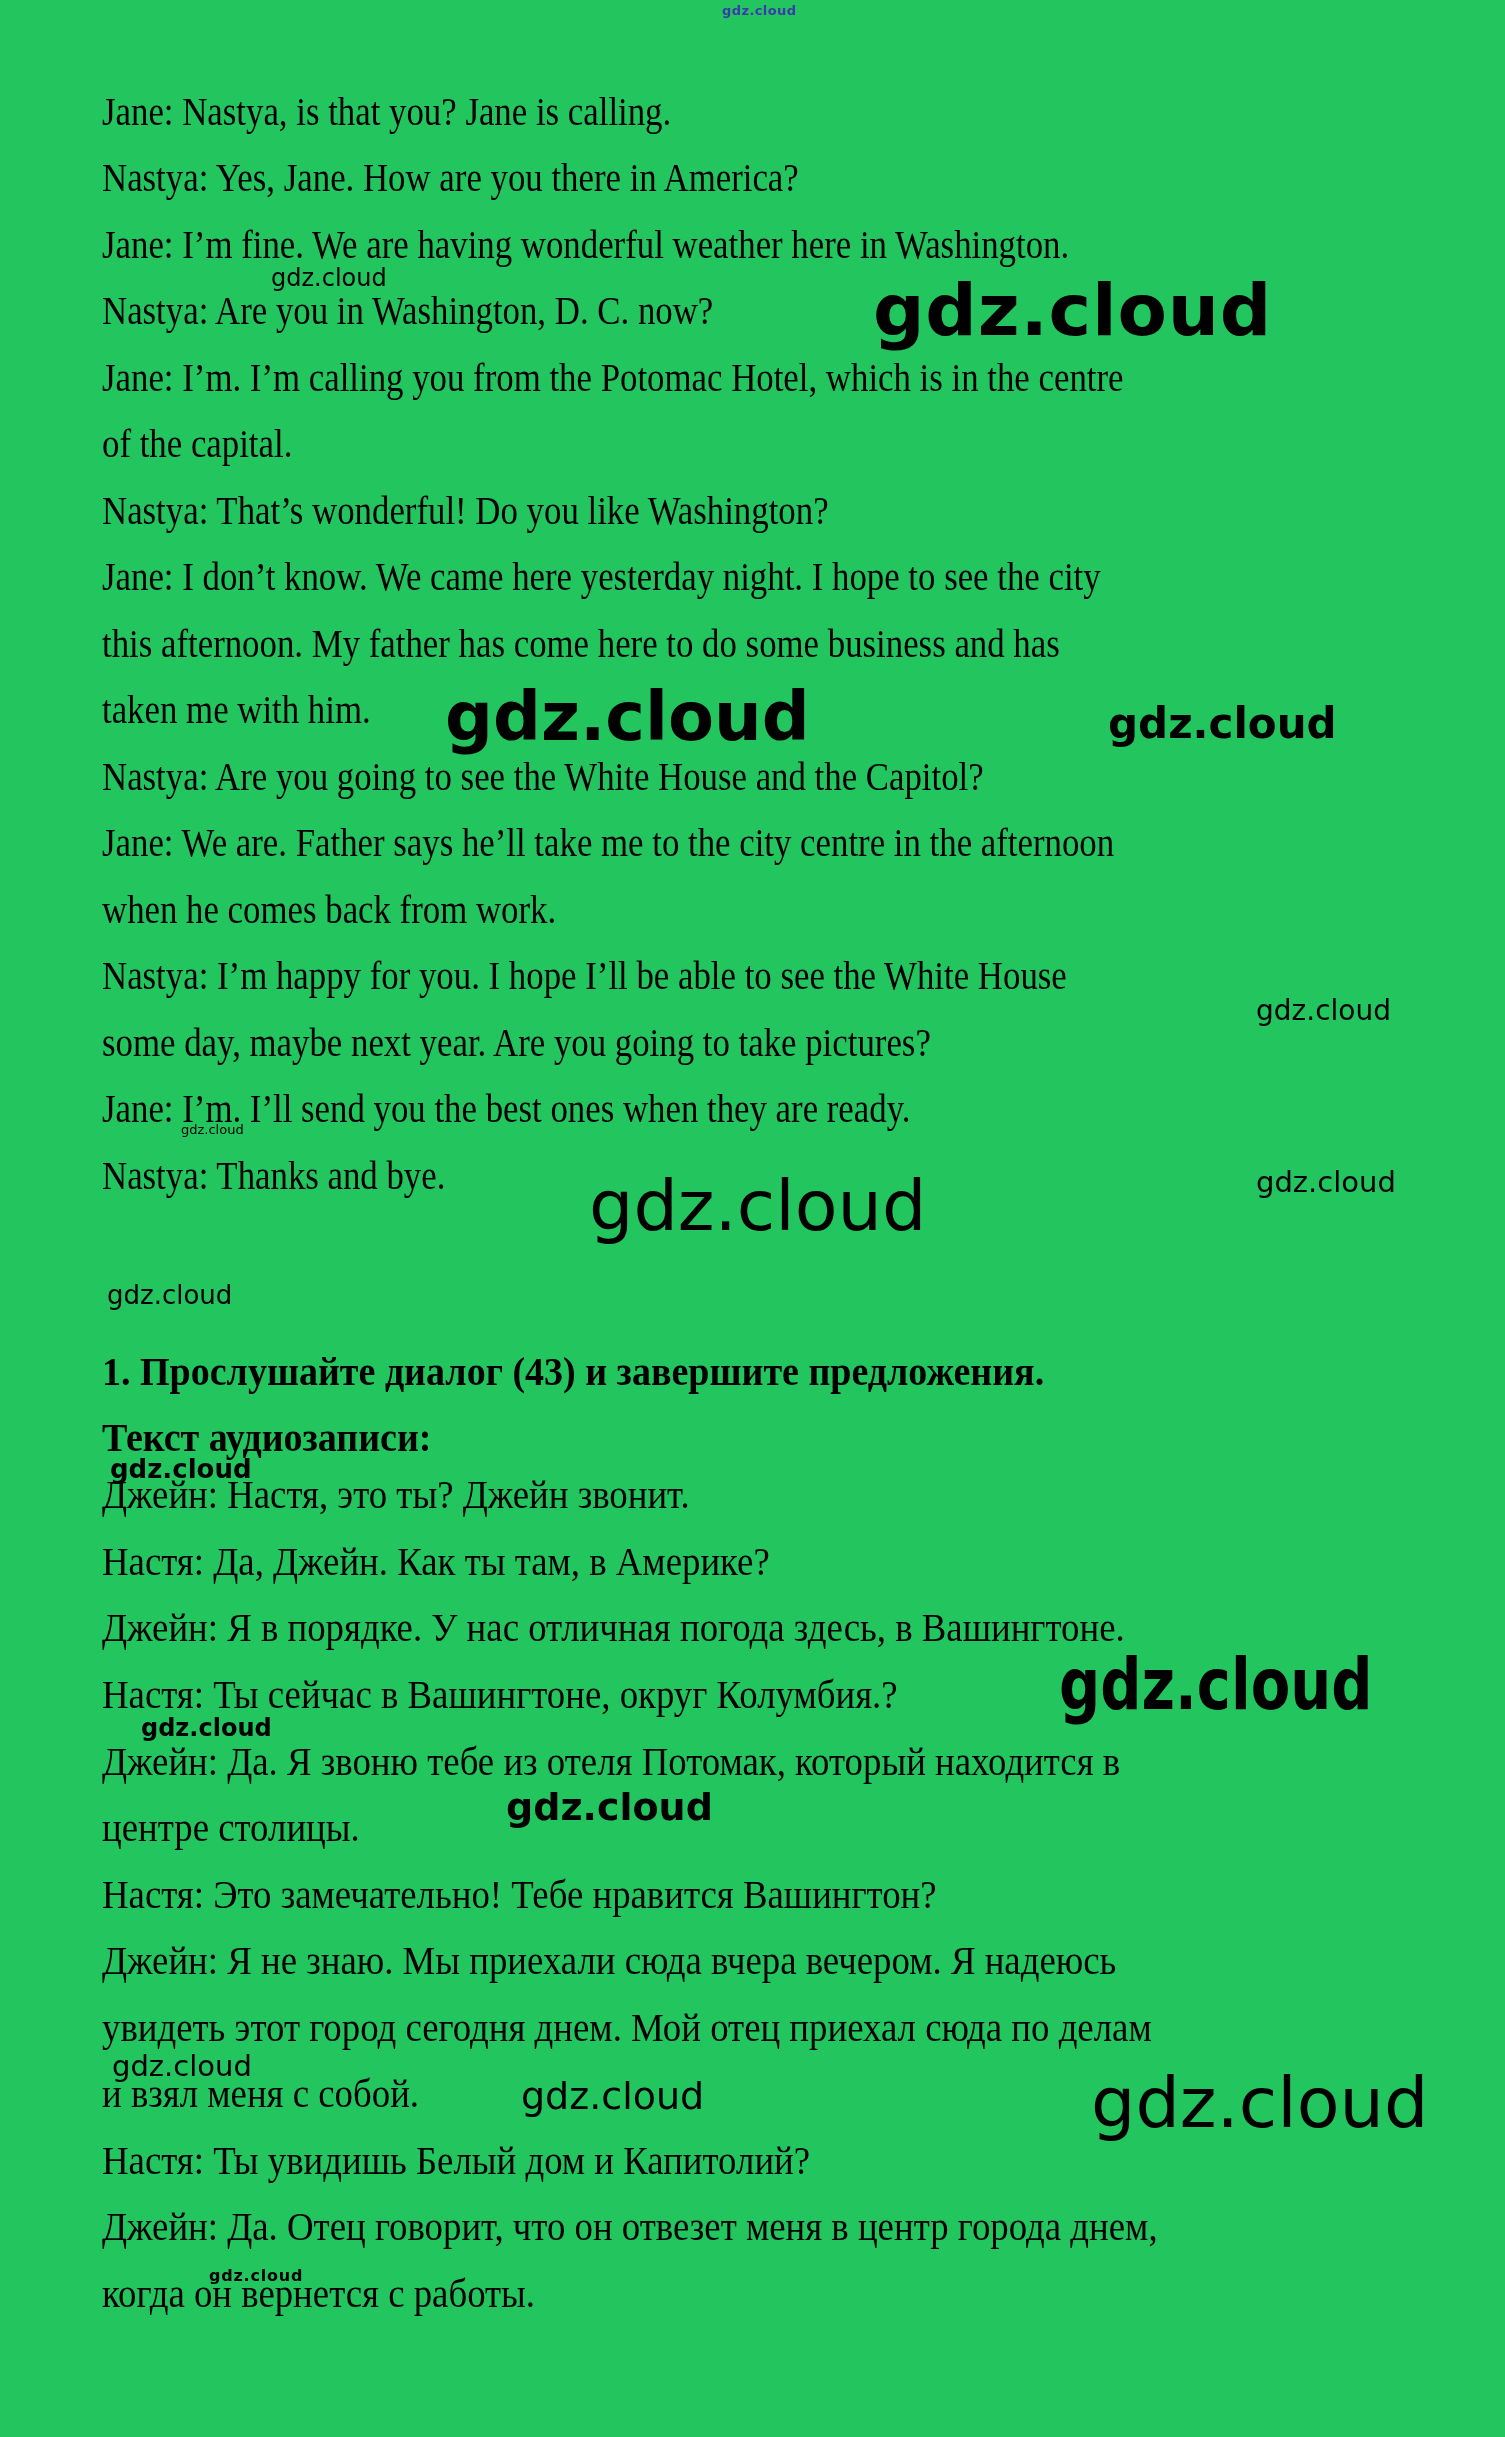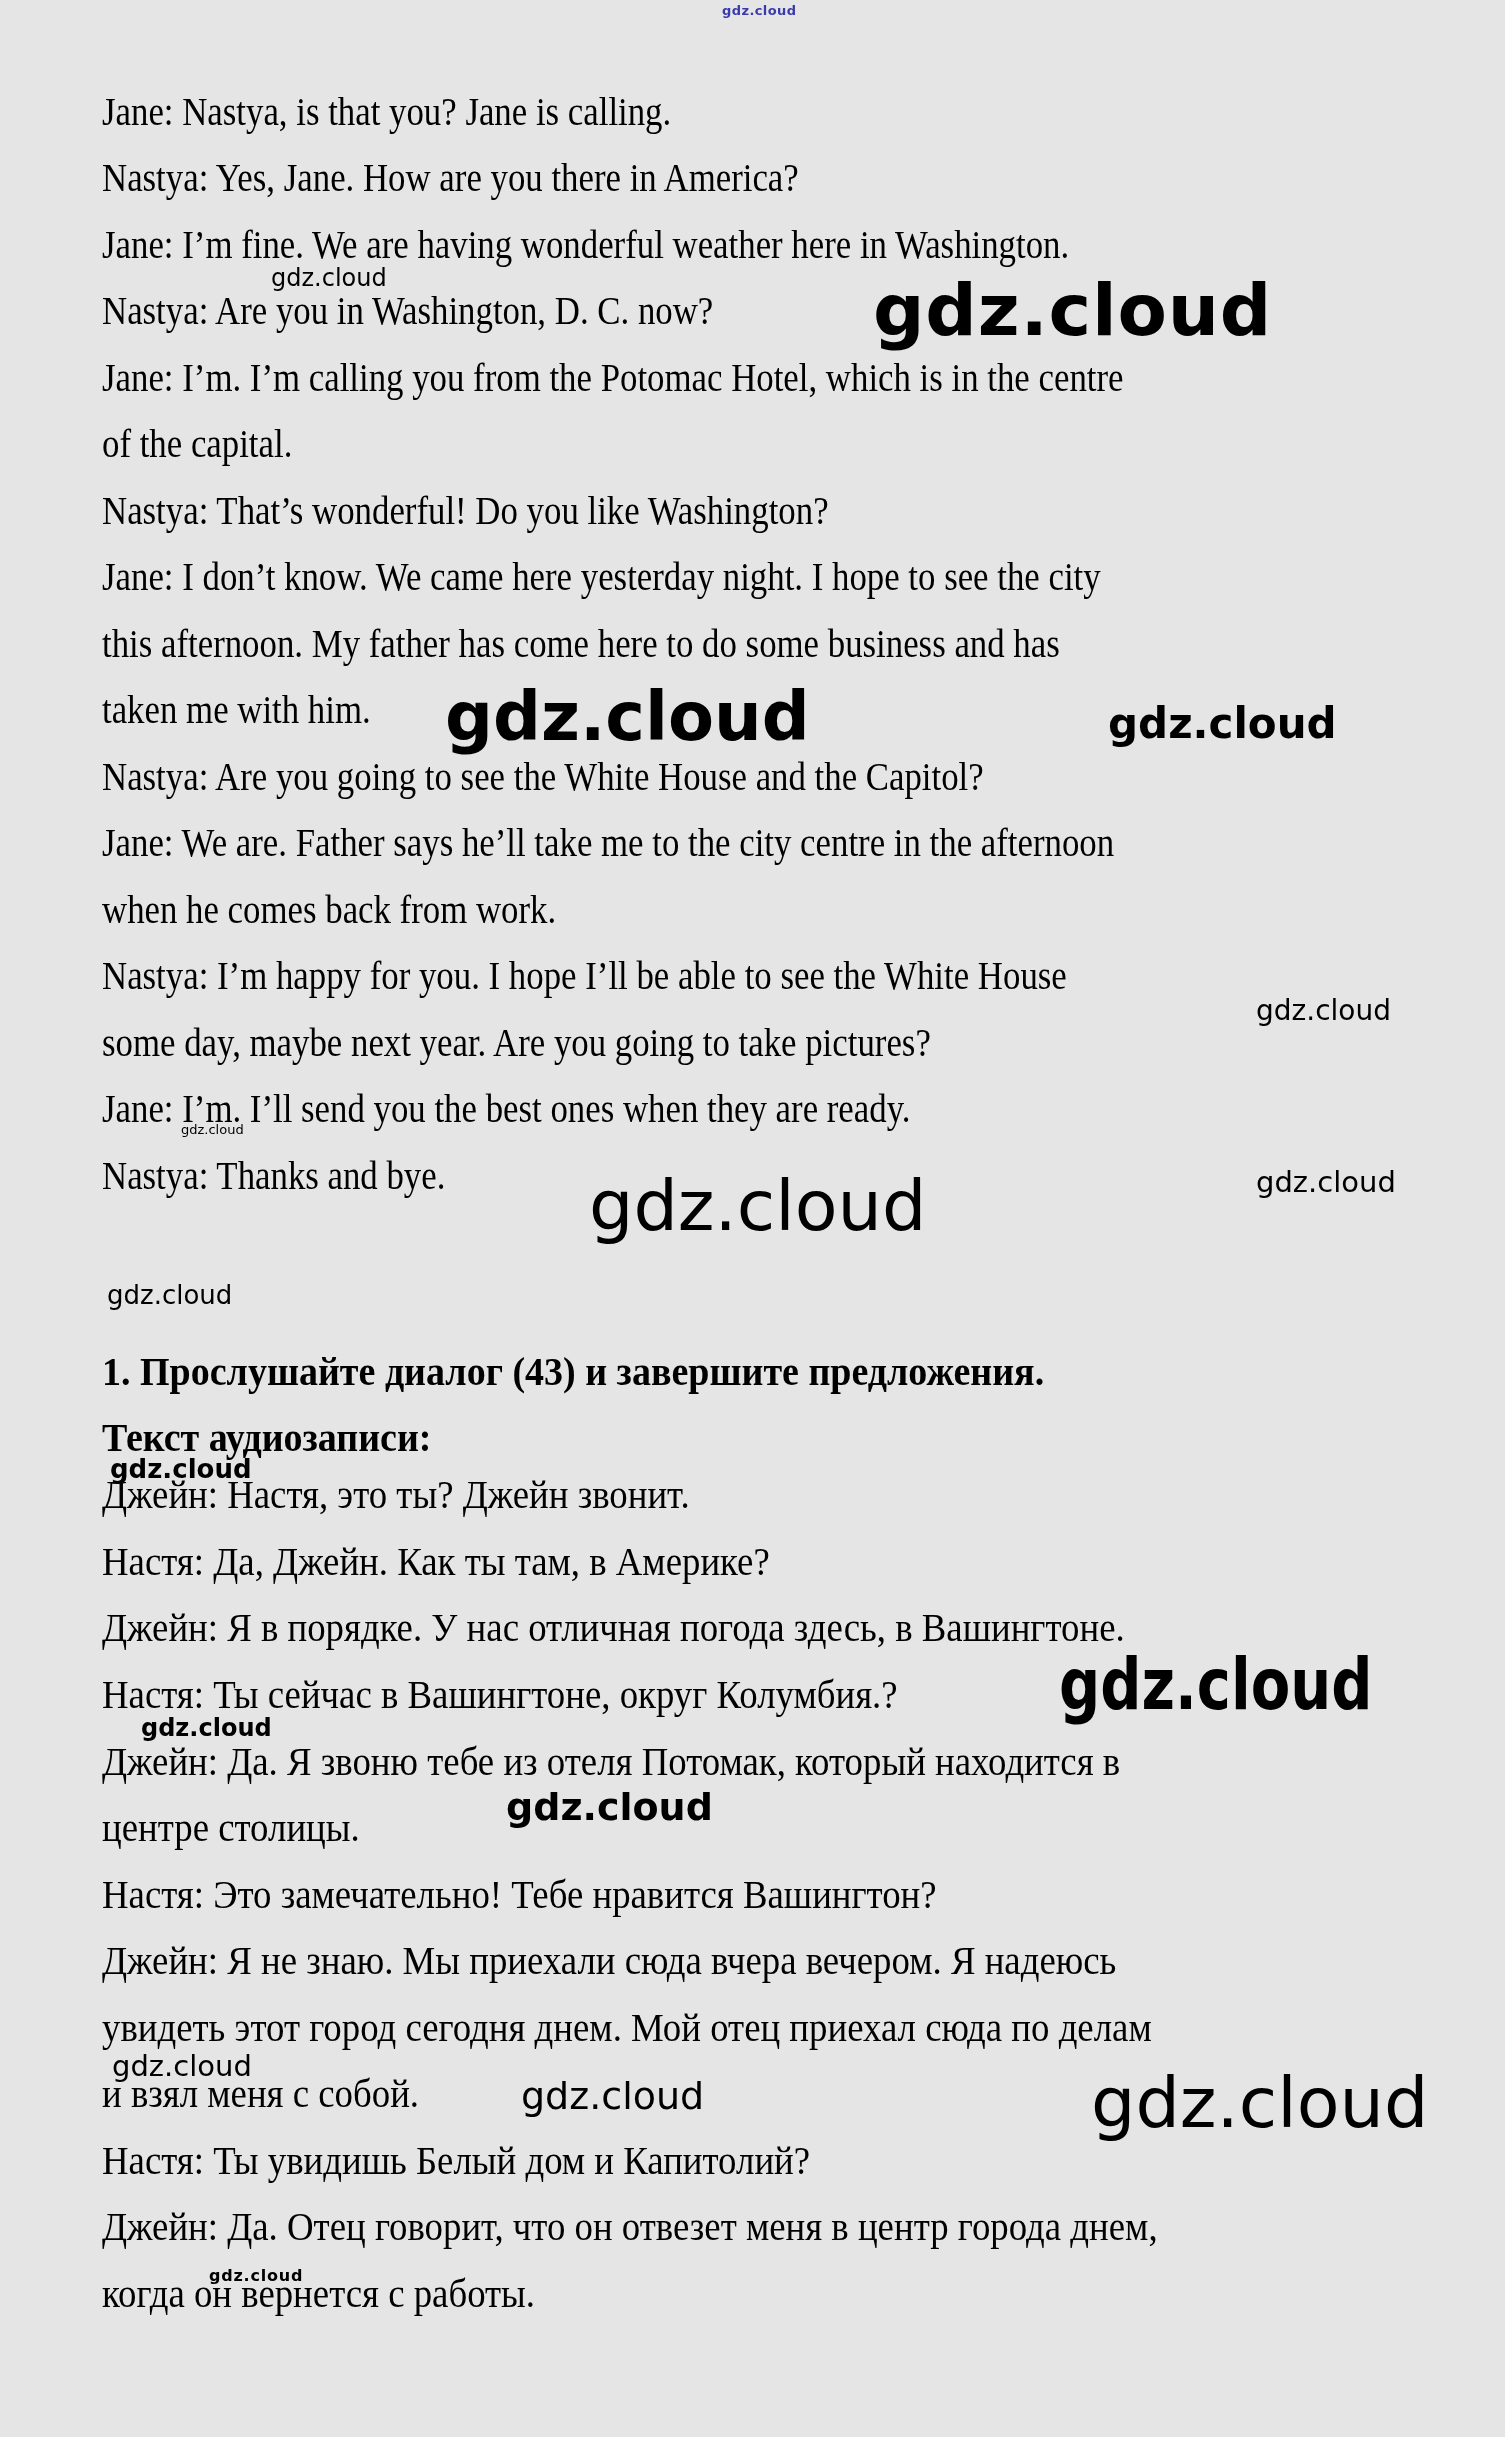--- a/index.html
+++ b/index.html
@@ -4,21 +4,21 @@
 <style>
   html, body {
     margin: 0;
     padding: 0;
     background: #ffffff;
   }
   #page {
     position: relative;
     width: 1505px;
     height: 2438px;
-    background: #e5e5e5;
+    background: #22c55e;
     overflow: hidden;
     font-family: "Liberation Serif", "DejaVu Serif", serif;
     color: #000000;
   }
   .line {
     position: absolute;
     left: 102px;
     font-size: 40px;
     line-height: 1;
     white-space: nowrap;

